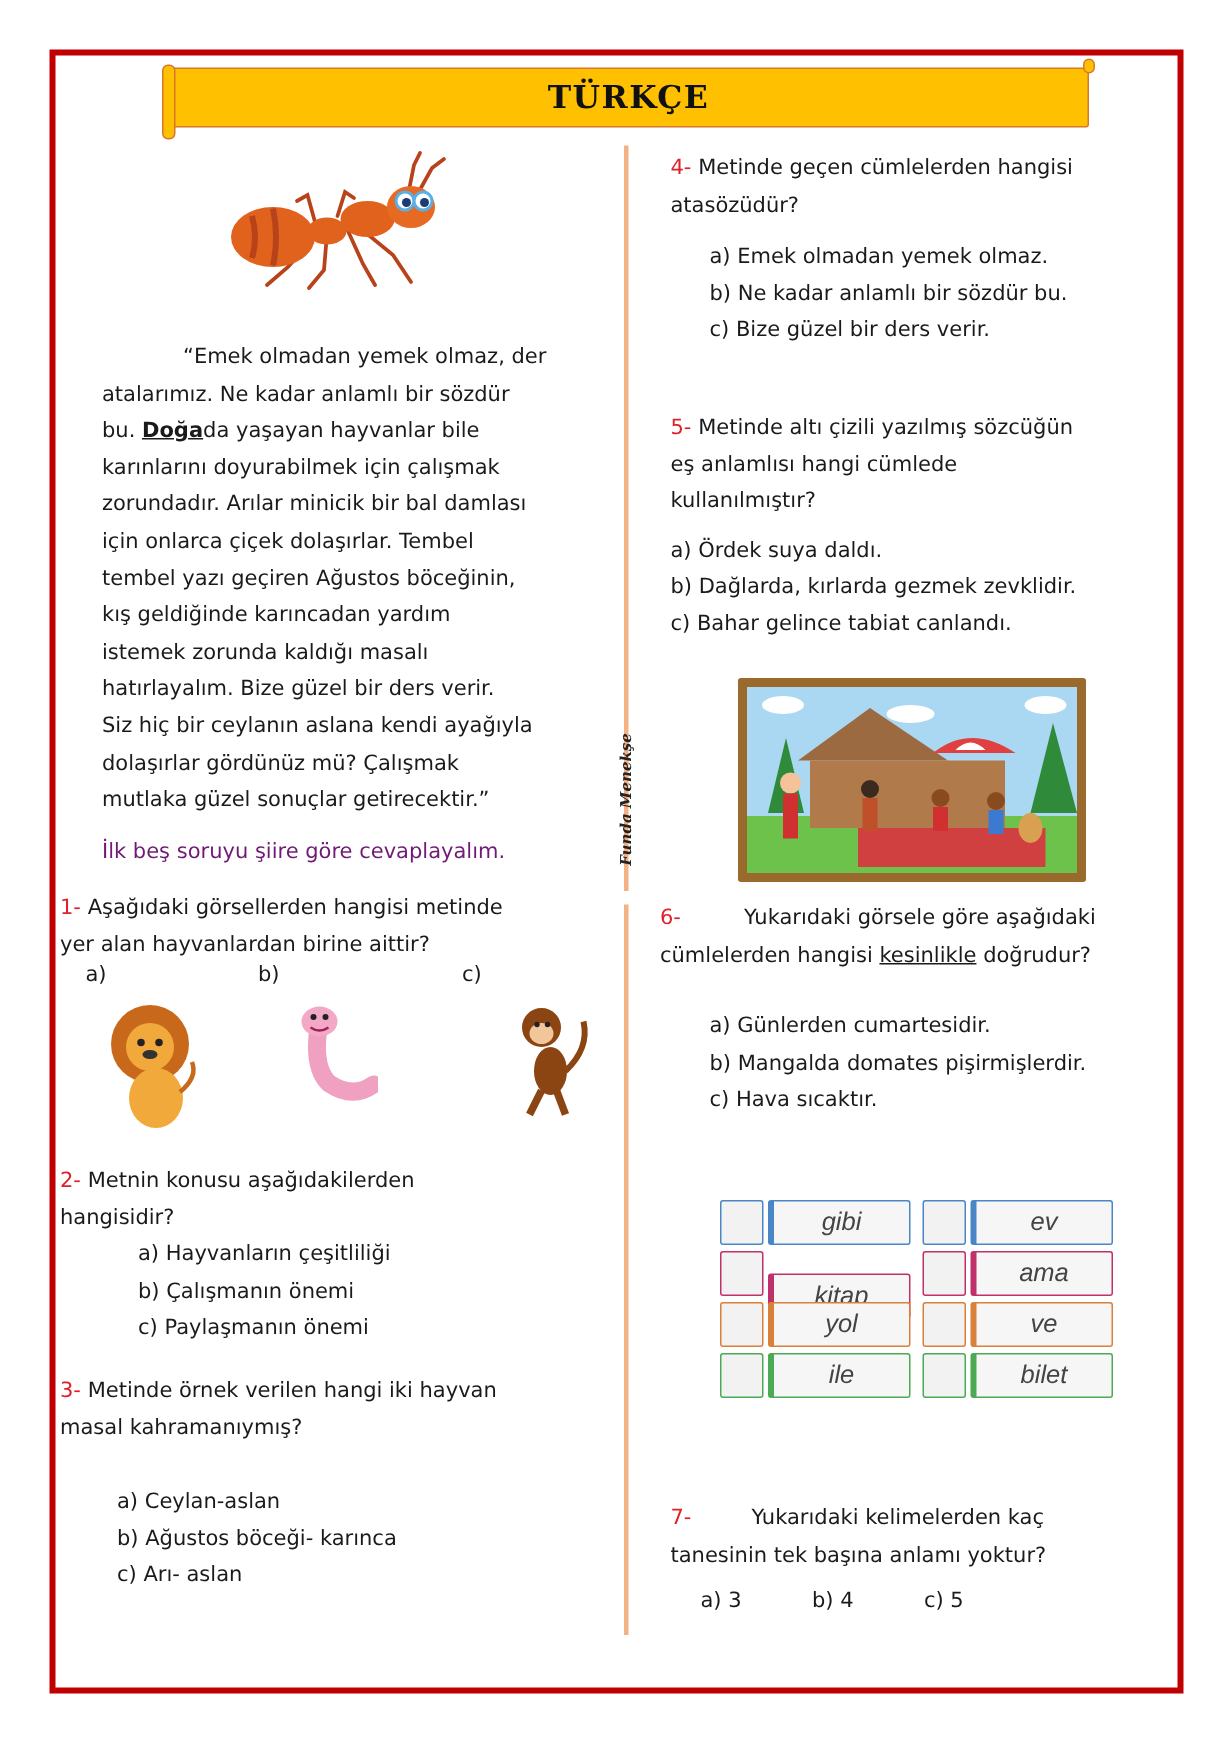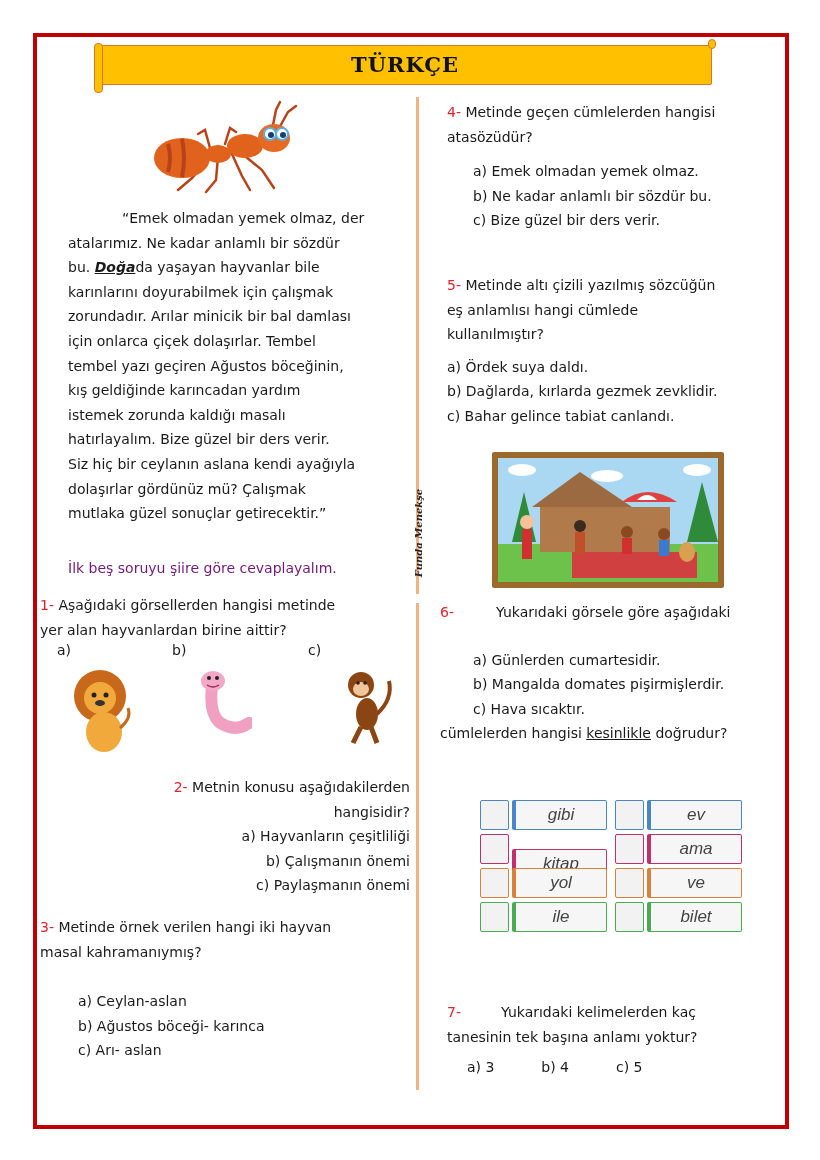--- a/index.html
+++ b/index.html
@@ -1,40 +1,40 @@
 <!DOCTYPE html>
 <html><head>
 <meta charset="utf-8">
 <style>
   html, body { margin:0; padding:0; background:#ffffff; }
   body { width:820px; height:1160px; position:relative; overflow:hidden;
          font-family:"DejaVu Sans", sans-serif; color:#1a1a1a; }
   .frame { position:absolute; left:33px; top:33px; width:748px; height:1088px;
            border:4px solid #c00000; box-sizing:content-box; }
-  .banner { position:absolute; left:94px; top:43px; width:622px; height:44px;text-decoration:underline; }
+  .banner { position:absolute; left:108px; top:43px; width:622px; height:44px;text-decoration:underline; }
   .banner .body { position:absolute; left:6px; top:2px; right:4px; bottom:2px;
                   background:#ffc000; border:1.5px solid #d8772a; border-radius:2px; }
   .banner .roll-l { position:absolute; left:0; top:0; width:7px; height:48px;
                     background:#ffc000; border:1.5px solid #d8772a; border-radius:4px; }
   .banner .roll-r { position:absolute; right:0; top:-4px; width:6px; height:8px;
                     background:#ffc000; border:1.5px solid #d8772a; border-radius:4px; }
   .banner .title { position:absolute; left:0; right:0; top:9px; text-align:center;
                    font-family:"DejaVu Serif", serif; font-weight:900; font-size:21px;
                    letter-spacing:1px; color:#111; }
   .divider { position:absolute; left:416px; width:3px; background:#f4b183; }
   .sig { position:absolute; left:404px; top:488px; width:28px; height:90px; }
   .sig span { position:absolute; left:50%; top:50%; transform:translate(-50%,-50%) rotate(-90deg);
               white-space:nowrap; font-family:"DejaVu Serif", serif; font-style:italic;
               font-size:10px; font-weight:bold; color:#222; }
   .txt { position:absolute; font-size:14px; line-height:24.6px; }
   .red { color:#701a75; }
   .num { color:#e0202a; }
   .passage p { margin:0; }
   .u { text-decoration:underline; }
-  .ub { text-decoration:underline; font-weight:bold;font-style:italic; }
+  .ub { text-decoration:underline; font-weight:bold; }
   .opt { display:block; }
   .words { position:absolute; left:480px; top:800px; width:262px; }
   .wrow { display:flex; gap:8px; margin-bottom:4px; }
   .wcell { display:flex; width:127px; height:30px;font-style:italic; }
   .wcell .sq { width:27px; height:28px; border:1px solid; border-radius:2px; background:#f2f2f2; }
   .wcell .lb { flex:1; margin-left:3px; height:28px; border:1px solid; border-radius:2px;
                border-left-width:4px; background:#f6f6f6; font-family:"Liberation Sans", sans-serif;
                font-size:17px; color:#444; display:flex; align-items:center; justify-content:center; }
   svg { display:block; }
 </style>
@@ -75,21 +75,21 @@
     <ellipse cx="95" cy="46" rx="18" ry="12" fill="#e0621d"></ellipse>
     <ellipse cx="124" cy="38" rx="16" ry="14" fill="#e66a22"></ellipse>
     <circle cx="120" cy="34" r="6" fill="#fff" stroke="#5ab0e6" stroke-width="2"></circle>
     <circle cx="132" cy="34" r="6" fill="#fff" stroke="#5ab0e6" stroke-width="2"></circle>
     <circle cx="121" cy="35" r="3" fill="#1b3d73"></circle>
       <circle cx="133" cy="35" r="3" fill="#1b3d73"></circle>
   </svg>
 </div>
 
 <div class="txt passage" style="left:68px;top:206px;width:330px;">
-  <p style="text-indent:54px;">“Emek olmadan yemek olmaz, der</p>
+  <p style="text-indent:54px;margin-top:20px;">“Emek olmadan yemek olmaz, der</p>
   <p>atalarımız.  Ne kadar anlamlı bir sözdür</p>
   <p><span>bu. </span><span class="ub">Doğa</span><span>da yaşayan hayvanlar bile</span></p>
   <p>karınlarını doyurabilmek için çalışmak</p>
   <p>zorundadır. Arılar minicik bir bal damlası</p>
   <p>için onlarca çiçek dolaşırlar. Tembel</p>
   <p>tembel yazı geçiren Ağustos böceğinin,</p>
   <p>kış geldiğinde karıncadan yardım</p>
   <p>istemek zorunda kaldığı masalı</p>
   <p>hatırlayalım. Bize güzel bir ders verir.</p>
   <p>Siz hiç bir ceylanın aslana kendi ayağıyla</p>
@@ -133,21 +133,21 @@
     <ellipse cx="18" cy="20" rx="8" ry="7" fill="#f1c69a"></ellipse>
     <ellipse cx="24" cy="45" rx="11" ry="16" fill="#8b4513"></ellipse>
     <path d="M34 45 Q50 30 46 12" stroke="#8b4513" stroke-width="4" fill="none"></path>
     <path d="M18 58 L10 74" stroke="#8b4513" stroke-width="5"></path>
       <path d="M28 58 L34 74" stroke="#8b4513" stroke-width="5"></path>
     <circle cx="15" cy="14" r="1.8" fill="#222"></circle>
       <circle cx="22" cy="14" r="1.8" fill="#222"></circle>
   </svg>
 </div>
 
-<div class="txt" style="left:40px;top:775px;width:370px;text-align:right;">
+<div class="txt" style="left:40px;top:775px;width:370px;">
   <div><span class="num">2-</span> <span>Metnin konusu aşağıdakilerden</span></div>
   <div>hangisidir?</div>
   <div style="padding-left:52px;">
     <span class="opt">a) Hayvanların çeşitliliği</span>
     <span class="opt">b) Çalışmanın önemi</span>
     <span class="opt">c) Paylaşmanın önemi</span>
   </div>
 </div>
 
 <div class="txt" style="left:40px;top:915px;width:370px;">
@@ -202,26 +202,26 @@
     <circle cx="135" cy="80" r="6" fill="#8a4a20"></circle>
       <rect x="130" y="86" width="10" height="16" fill="#d03030"></rect>
     <circle cx="172" cy="82" r="6" fill="#8a4a20"></circle>
       <rect x="167" y="88" width="10" height="16" fill="#3a7ad0"></rect>
     <ellipse cx="195" cy="100" rx="8" ry="10" fill="#d8a050"></ellipse>
   </svg>
 </div>
 
 <div class="txt" style="left:440px;top:600px;width:340px;">
   <div><span class="num">6-</span><span style="display:inline-block;width:42px;"></span><span>Yukarıdaki görsele göre aşağıdaki</span></div>
+  <div><span>cümlelerden hangisi </span><span class="u">kesinlikle</span><span> doğrudur?</span></div>
   <div style="padding-left:33px;margin-top:23px;">
     <span class="opt">a) Günlerden cumartesidir.</span>
     <span class="opt">b) Mangalda domates pişirmişlerdir.</span>
     <span class="opt">c) Hava sıcaktır.</span>
   </div>
-  <div><span>cümlelerden hangisi </span><span class="u">kesinlikle</span><span> doğrudur?</span></div>
 </div>
 
 <div class="words" id="word-grid">
     <div class="wrow">
       <div class="wcell">
         <div class="sq" style="border-color: rgb(74, 134, 197);"></div>
         <div class="lb" style="border-color: rgb(74, 134, 197);">gibi</div>
       </div>
       <div class="wcell">
         <div class="sq" style="border-color: rgb(74, 134, 197);"></div>

